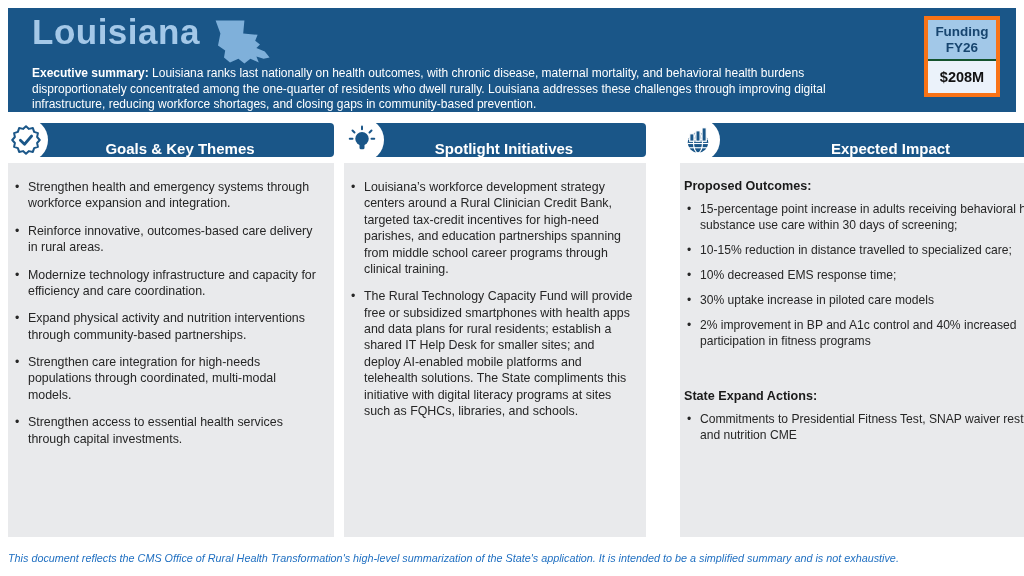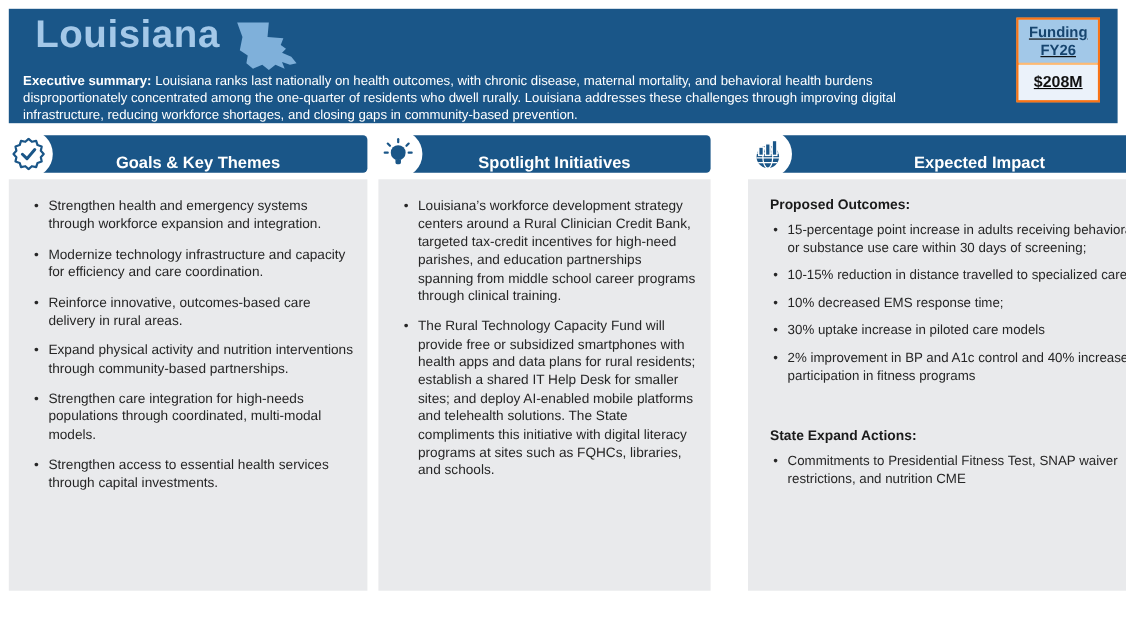--- a/index.html
+++ b/index.html
@@ -6,25 +6,25 @@
   html,body { width:1024px; height:576px; overflow:hidden; background:#ffffff;
               font-family:"Liberation Sans", sans-serif; }
   .page { position:relative; width:1024px; height:576px; background:#ffffff; }
 
   
   .banner { position:absolute; left:8px; top:8px; width:1008px; height:104px;
             background:#1A5688; }
   .title { position:absolute; left:24px; top:4px; font-size:35px; font-weight:bold;
            color:#A4C8E8; letter-spacing:0.5px;text-align:center; }
   .state-svg { position:absolute; left:202px; top:10px; width:64px; height:48px; }
-  .exec { position:absolute; left:13px; top:58px; width:860px; font-size:12px;
+  .exec { position:absolute; left:24px; top:58px; width:860px; font-size:12px;
           line-height:1.3; color:#ffffff; }
   .exec b { font-weight:bold; }
   .funding { position:absolute; right:16px; top:8px; width:76px;
-             border:2px solid #f97316; background:#fdba74;text-decoration:underline; }
+             border:4px solid #f97316; background:#14532d; }
   .funding-label { background:#A2C8E8; color:#17456F; font-weight:bold; font-size:13.5px;
                    line-height:1.15; text-align:center; padding:4px 2px; }
   .funding-amount { background:#EBF2FA; color:#111111; font-weight:bold; font-size:14.5px;
                     text-align:center; padding:8px 2px; margin-top:2px; }
 
   
   .col { position:absolute; top:121px; height:420px; }
   .col-goals     { left:8px;   width:326px; }
   .col-spotlight { left:344px; width:302px; }
   .col-impact    { left:680px; width:403px; }
@@ -32,21 +32,21 @@
   .colbar { position:absolute; left:18px; right:0; top:2px; height:34px;
             background:#1A5688; border-radius:4px; display:flex; align-items:flex-end;
             justify-content:center; }
   .colbar span { color:#ffffff; font-weight:bold; font-size:15px; }
   .badge { position:absolute; left:-4px; top:-3px; width:44px; height:44px;
            background:#ffffff; border-radius:50%; display:flex; align-items:center;
            justify-content:center; z-index:2; }
   .badge svg { width:30px; height:30px; }
 
   .panel { position:absolute; left:0; right:0; top:42px; height:374px;
-           background:#E9EAEC; padding:16px 12px 12px 20px; }
+           background:#E9EAEC; padding:16px 12px 12px 4px; }
   .panel ul { list-style:none; }
   .panel li { position:relative; padding-left:16px; color:#262626; font-size:12.4px;
               line-height:1.32; margin-bottom:11px; }
   .panel li::before { content:"\2022"; position:absolute; left:3px; top:0; color:#262626; }
   .col-impact .panel li { font-size:12.1px; margin-bottom:9px; }
   .subhead { font-size:12.6px; font-weight:bold; color:#1a1a1a; margin-bottom:9px; }
   .spacer  { height:30px; }
 
   
   .footer { position:absolute; left:8px; top:552px; width:1010px; font-size:10.8px;
@@ -78,22 +78,22 @@
         <polygon points="23,12 20.89,14.38 21.53,17.5 18.5,18.5 17.5,21.53 14.38,20.89 12,23 9.62,20.89 6.5,21.53 5.5,18.5 2.47,17.5 3.11,14.38 1,12 3.11,9.62 2.47,6.5 5.5,5.5 6.5,2.47 9.62,3.11 12,1 14.38,3.11 17.5,2.47 18.5,5.5 21.53,6.5 20.89,9.62" fill="#ffffff" stroke="#1A5688" stroke-width="1.6" stroke-linejoin="round"></polygon>
         <path d="M7.5,12.2 L10.8,15.4 L16.5,8.8" fill="none" stroke="#1A5688" stroke-width="2.2" stroke-linecap="round" stroke-linejoin="round"></path>
       </svg>
     </div>
     <div class="colbar">
       <span>Goals &amp; Key Themes</span>
     </div>
     <div class="panel">
       <ul>
         <li>Strengthen health and emergency systems through workforce expansion and integration.</li>
+        <li>Reinforce innovative, outcomes-based care delivery in rural areas.</li>
         <li>Modernize technology infrastructure and capacity for efficiency and care coordination.</li>
-        <li>Reinforce innovative, outcomes-based care delivery in rural areas.</li>
         <li>Expand physical activity and nutrition interventions through community-based partnerships.</li>
         <li>Strengthen care integration for high-needs populations through coordinated, multi-modal models.</li>
         <li>Strengthen access to essential health services through capital investments.</li>
       </ul>
     </div>
   </section>
 
   <section class="col col-spotlight">
     <div class="badge">
       <svg viewBox="0 0 24 24">
@@ -149,14 +149,15 @@
         <li>2% improvement in BP and A1c control and 40% increased participation in fitness programs</li>
       </ul>
       <div class="spacer"></div>
       <div class="subhead">State Expand Actions:</div>
       <ul>
         <li>Commitments to Presidential Fitness Test, SNAP waiver restrictions, and nutrition CME</li>
       </ul>
     </div>
   </section>
 
+  <p class="footer">This document reflects the CMS Office of Rural Health Transformation's high-level summarization of the State's application. It is intended to be a simplified summary and is not exhaustive.</p>
 
 </div>
 
 </body></html>

